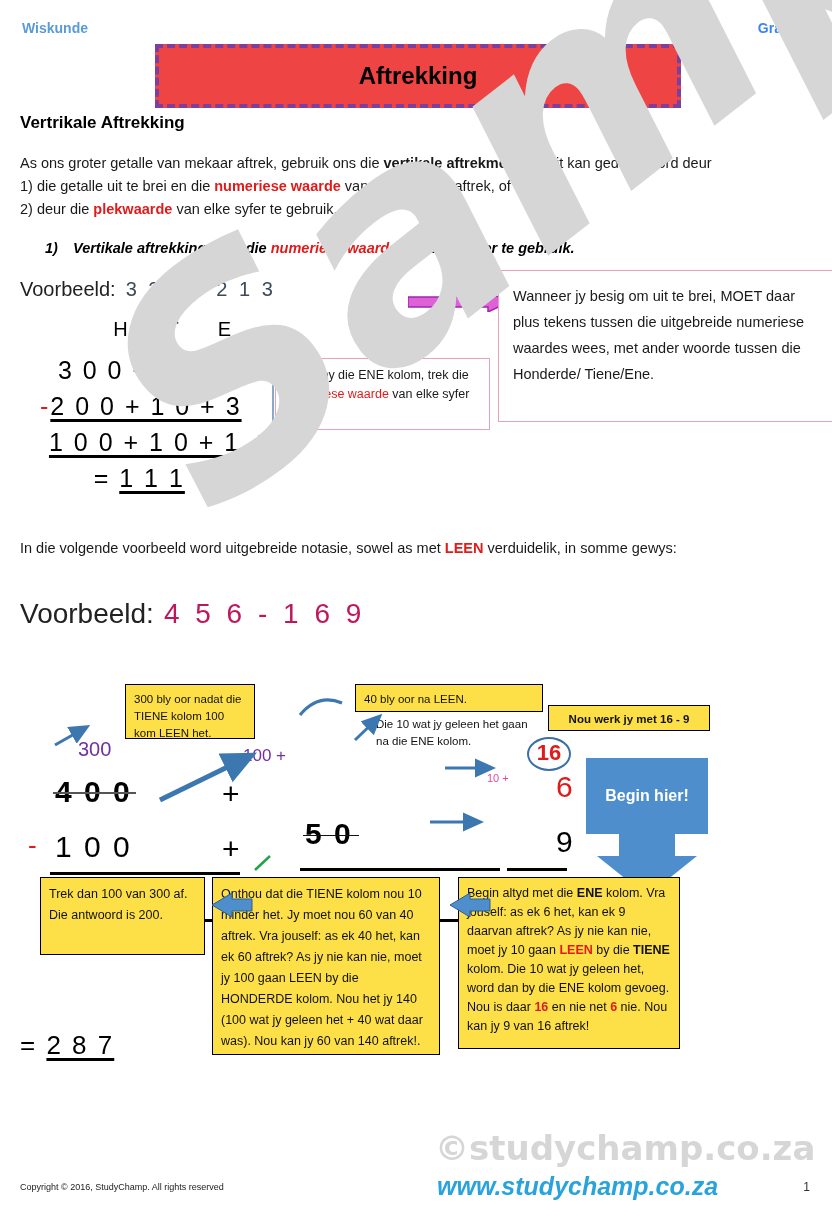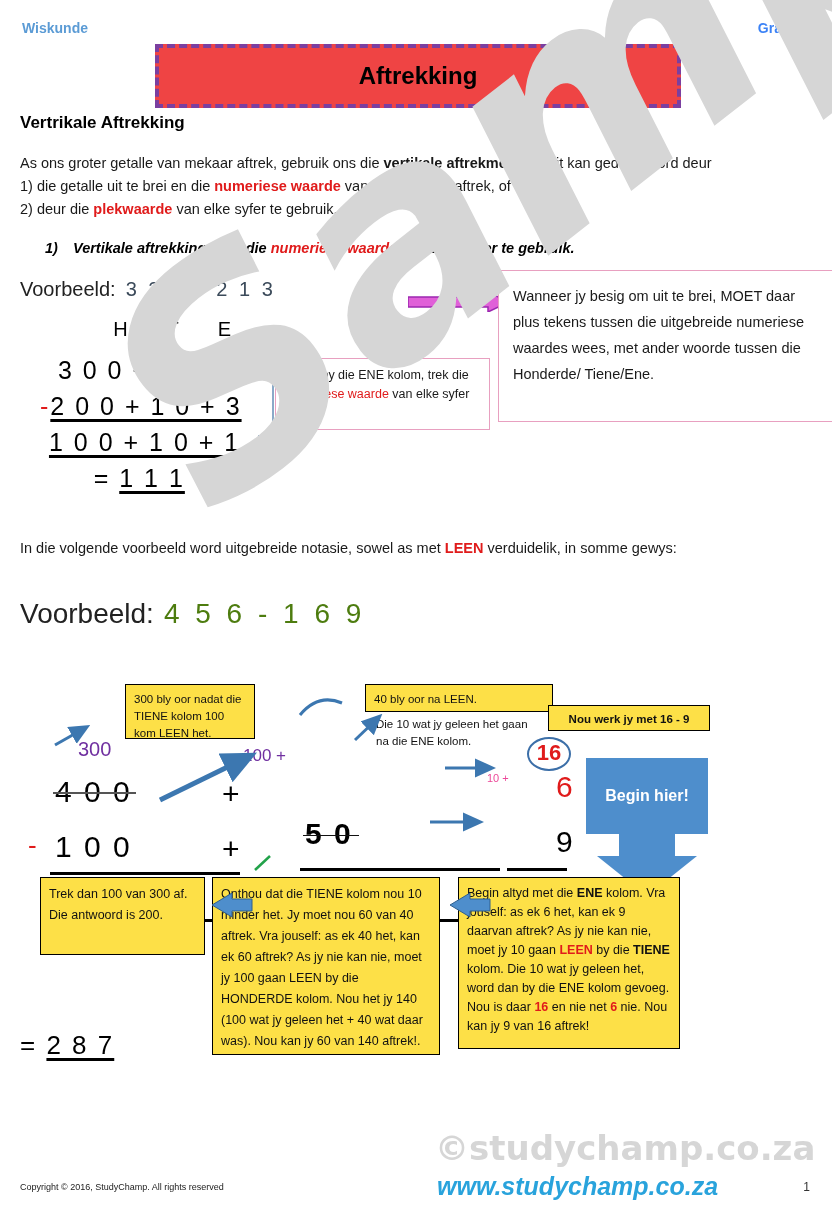--- a/index.html
+++ b/index.html
@@ -64,44 +64,44 @@
   .cb-right{
     position:absolute;left:498px;top:270px;width:340px;height:152px;
     border-top:1px solid #E8A0C0;border-bottom:1px solid #E8A0C0;border-left:1px solid #E8A0C0;
     background:#fff;font-size:14.5px;line-height:26px;color:#1a1a1a;padding:12px 14px;box-sizing:border-box;
   }
 
   
   .p4{position:absolute;left:20px;top:540px;font-size:14.5px;color:#1a1a1a;}
 
   .vb2{position:absolute;left:20px;top:598px;font-size:28px;color:#222;}
-  .vb2 .sum{color:#4d7c0f;letter-spacing:4px;margin-left:10px;}
+  .vb2 .sum{color:#be185d;letter-spacing:4px;margin-left:10px;}
 
   
   .cb-black{
     position:absolute;border:1.5px solid #000;background:#fde047;
     font-size:11.5px;line-height:17px;color:#111;padding:6px 8px;box-sizing:border-box;
   }
   .cb2a{left:125px;top:684px;width:130px;height:55px;}
-  .cb2b{left:365px;top:684px;width:188px;height:28px;}
+  .cb2b{left:355px;top:684px;width:188px;height:28px;}
   .cb2c{left:368px;top:710px;width:180px;height:46px;border:none;background:transparent;}
   .cb2d{left:548px;top:705px;width:162px;height:26px;font-weight:bold;text-align:center;padding-top:5px;}
 
   .lbl-300{position:absolute;left:78px;top:738px;font-size:20px;color:#7030A0;}
   .lbl-100p{position:absolute;left:243px;top:746px;font-size:17px;color:#7030A0;text-align:right;}
   .lbl-10p{position:absolute;left:487px;top:772px;font-size:11px;color:#ec4899;}
 
   .circ16{position:absolute;left:527px;top:737px;width:40px;height:30px;
     border:2px solid #3C6FA8;border-radius:50%;
     color:#E01B1B;font-size:22px;font-weight:bold;text-align:center;line-height:27px;}
 
   
   .d-row{position:absolute;font-size:30px;color:#000;letter-spacing:2px;}
   .r1a{left:55px;top:775px;}
-  .r1a .strike{position:relative;}
+  .r1a .strike{position:relative;font-weight:bold;}
   .r1a .strike:after{content:"";position:absolute;left:-2px;right:-4px;top:52%;height:1.5px;background:#555;}
   .r1plus{left:222px;top:777px;}
   .r1b{left:305px;top:817px;font-weight:bold;}
   .r1b .strike:after{content:"";position:absolute;left:-2px;right:-6px;top:52%;height:1.5px;background:#111;}
   .r1c{left:556px;top:770px;color:#E01B1B;}
 
   .r2a{left:55px;top:830px;}
   .r2minus{left:28px;top:830px;color:#E01B1B;font-size:26px;}
   .r2plus{left:222px;top:832px;}
   .r2c{left:556px;top:825px;}

